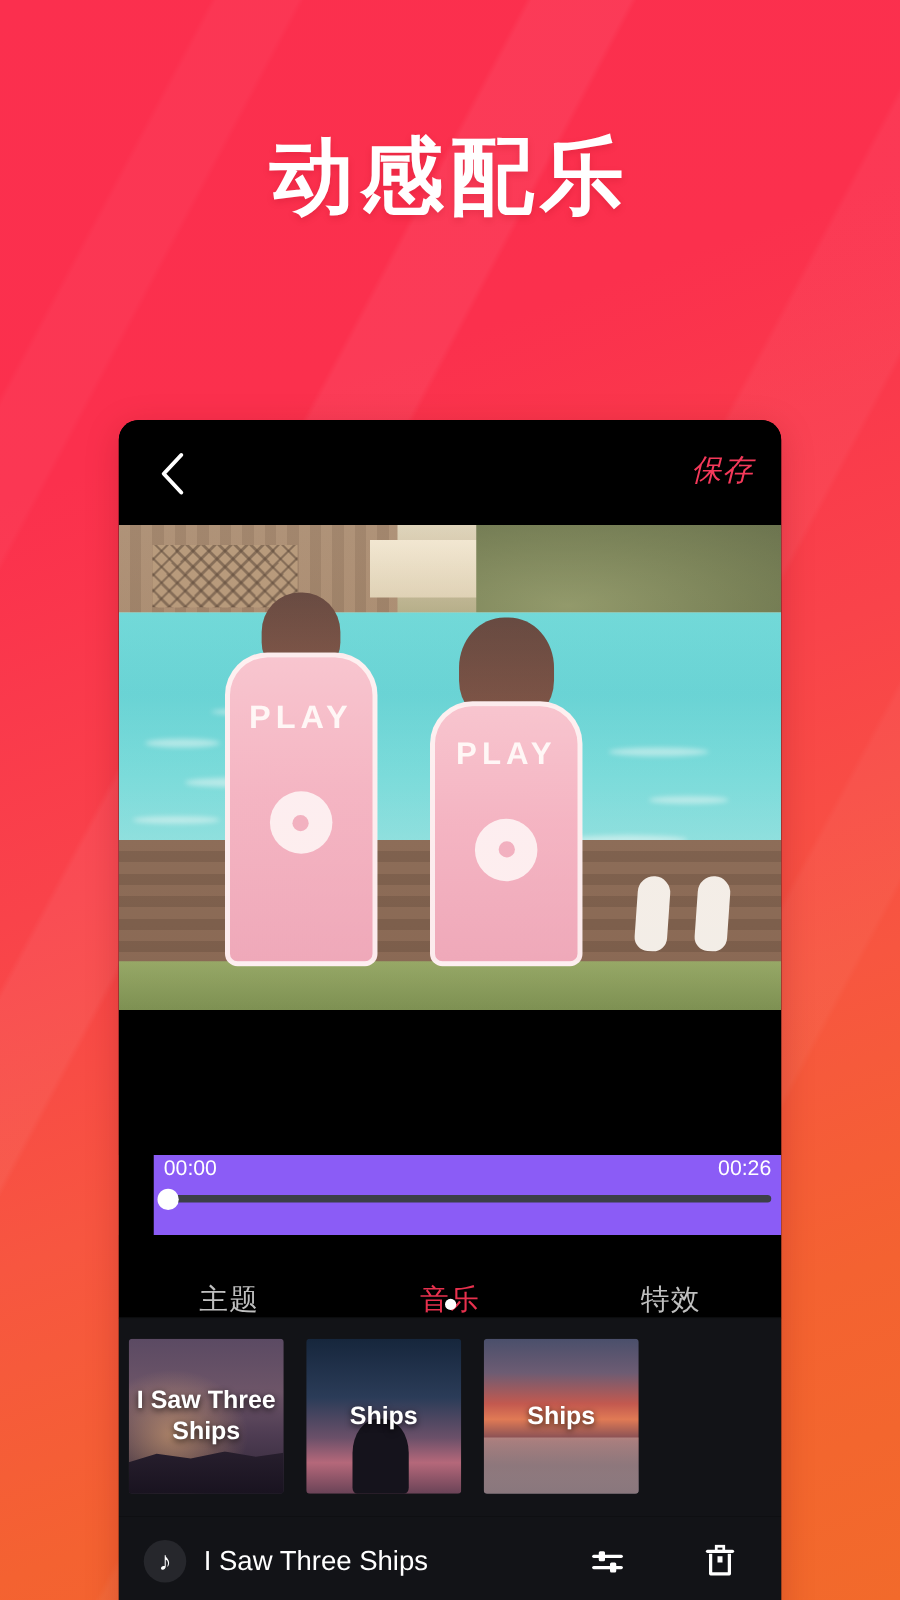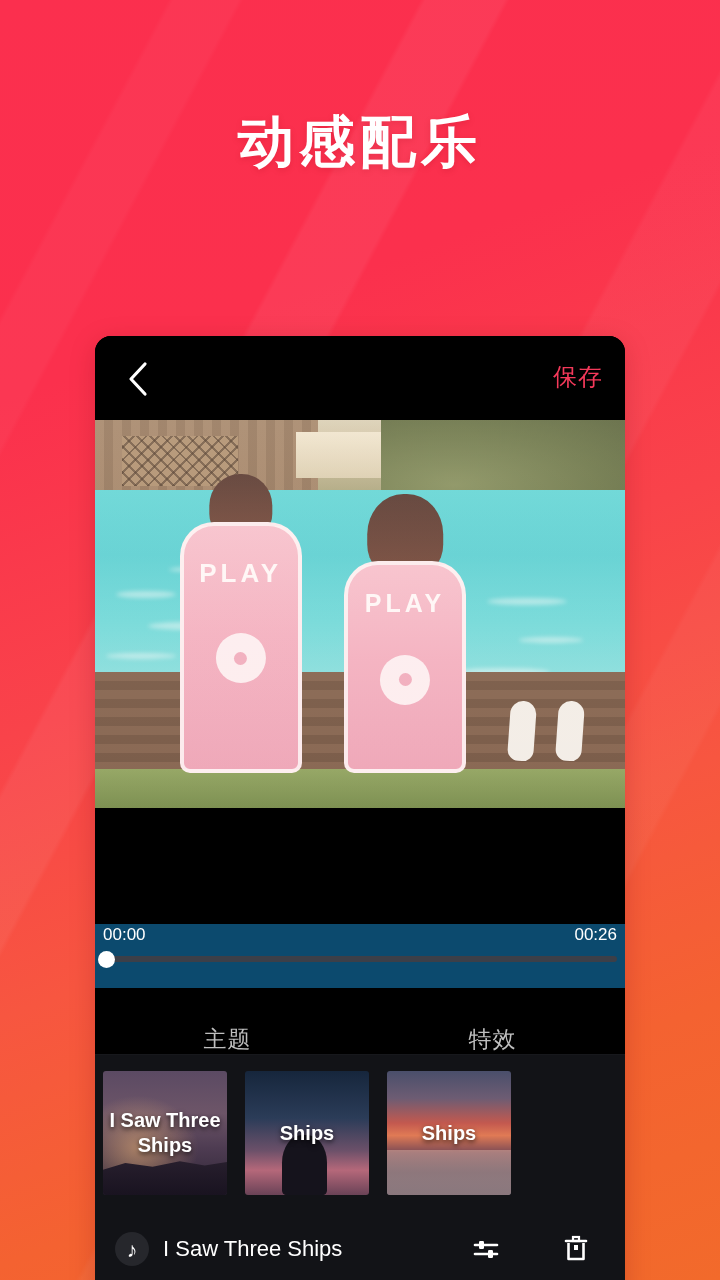--- a/index.html
+++ b/index.html
@@ -32,21 +32,21 @@
   }
 
   
   .headline {
     position: absolute;
     top: 96px;
     left: 0;
     width: 720px;
     text-align: center;
     color: #ffffff;
-    font-size: 56px;
+    font-size: 67px;
     line-height: 92px;
     font-weight: bold;
     letter-spacing: 5px;
     text-shadow: 0 2px 6px rgba(150,0,20,0.18);
   }
   .subhead {
     position: absolute;
     top: 216px;
     left: 0;
     width: 720px;
@@ -89,20 +89,21 @@
   }
   .back-btn svg { display: block; }
   .save-btn {
     position: absolute;
     right: 22px;
     top: 24px;
     color: #F4395A;
     font-size: 24px;
     line-height: 34px;
     letter-spacing: 1px;
+    font-style: italic;
   }
 
   
   .preview {
     position: relative;
     width: 530px;
     height: 388px;
     overflow: hidden;
     background: #2b2420;
   }
@@ -213,21 +214,22 @@
     pointer-events: none;
   }
 
   
   .gap { height: 116px; background: #000; }
 
   
   .timeline {
     position: relative;
     height: 64px;
-    background: #0c4a6e;
+    background: #8b5cf6;
+    margin-left: 28px;
   }
   .time-left, .time-right {
     position: absolute;
     top: 0;
     color: #ffffff;
     font-size: 17px;
     line-height: 22px;
   }
   .time-left { left: 8px; }
   .time-right { right: 8px; }
@@ -466,20 +468,24 @@
       <div class="time-right">00:26</div>
       <div class="track"></div>
       <div class="thumb"></div>
     </div>
 
     <div class="tabs">
       <div class="tab">
         <span class="tab-label">主题</span>
 
       </div>
+      <div class="tab active">
+        <span class="tab-label">音乐</span>
+        <span class="tab-dot"></span>
+      </div>
       <div class="tab">
         <span class="tab-label">特效</span>
 
       </div>
     </div>
 
     <div class="strip">
       <div class="card">
         <div class="card-art art-ships"></div>
         <div class="card-title">I Saw Three Ships</div>

